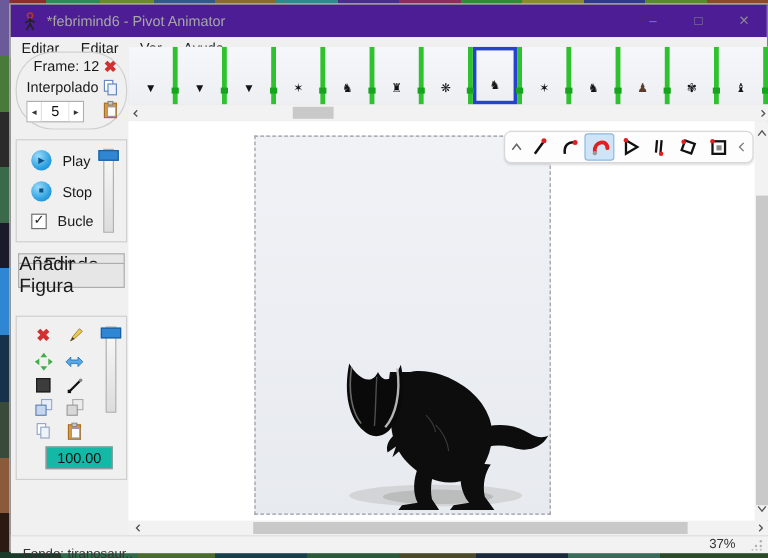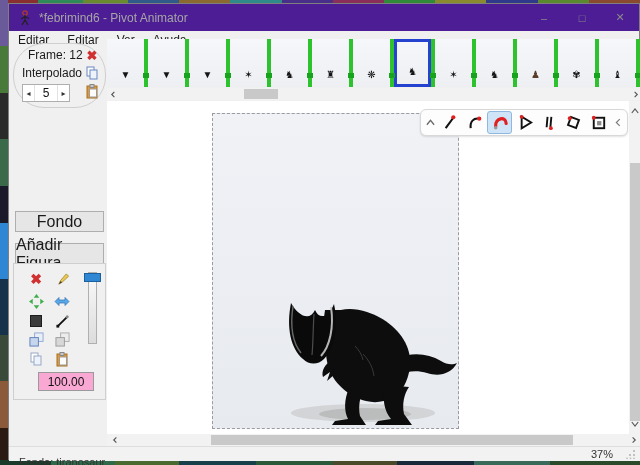--- a/index.html
+++ b/index.html
@@ -46,21 +46,21 @@
   .chk{width:13px;height:13px;border:1px solid #6e6e6e;background:#fff;display:flex;align-items:center;justify-content:center;font-size:11px;color:#222;line-height:1;}
   .vslider{position:absolute;width:9px;background:linear-gradient(#fafafa,#dcdcdc);border:1px solid #b0b0b0;}
   .vhandle{position:absolute;width:17px;height:9px;left:-5px;background:#2f86d2;border:1px solid #1c5f9e;}
 
   .push-btn{position:absolute;left:6px;width:89px;height:21px;background:#e6e6e6;border:1px solid #aeaeae;
      font-size:16px;color:#1a1a1a;display:flex;align-items:center;justify-content:center;font-family:"Liberation Sans",sans-serif;}
 
   .g3{left:4px;top:259px;width:93px;height:137px;}
   .tool-cell{position:absolute;width:20px;height:18px;display:flex;align-items:center;justify-content:center;}
   .swatch{width:12px;height:12px;background:#3c3c3c;border:1px solid #1d1d1d;}
-  .scale-input{position:absolute;left:24px;top:108px;width:56px;height:19px;border:1px solid #9a9a9a;background:#f9a8d4;
+  .scale-input{position:absolute;left:24px;top:108px;width:56px;height:19px;border:1px solid #9a9a9a;background:#14b8a6;
      font-size:12px;color:#111;text-align:center;font-family:"Liberation Sans",sans-serif;padding:0;}
 
   .alm-btn{left:10px;top:400px;width:78px;position:absolute;height:24px;background:#e6e6e6;border:1px solid #aeaeae;
      font-size:12px;color:#1a1a1a;display:flex;align-items:center;justify-content:center;}
 
   
   .framestrip{position:absolute;left:98px;top:35px;width:534px;height:62px;background:#f0f0f0;}
   .fs-track{position:absolute;left:0;top:0;width:534px;height:48px;display:flex;overflow:hidden;background:#e8e8e8;}
   .thumb{flex:0 0 37px;height:48px;background:linear-gradient(#f6f7fa,#edeff3);display:flex;align-items:flex-end;justify-content:center;}
   .thumb.sel{border:3px solid #2643cf;}
@@ -241,23 +241,40 @@
     </div>
     <div class="mini-ico" style="left:70px;top:39px;">
       <svg width="13" height="15" viewBox="0 0 13 15">
         <rect x="1" y="2" width="10" height="12" fill="#e09a3a" stroke="#a86f1e"></rect>
           <rect x="4" y="0.5" width="4" height="3" fill="#c8c8c8" stroke="#888"></rect>
           <rect x="3.5" y="5" width="7" height="8" fill="#fcfcfc" stroke="#999"></rect>
       </svg>
     </div>
   </div>
 
+  <div class="group g2">
+    <div class="pp-row" style="top:8px;">
+      <div class="circle-btn">▶</div>
+      <span class="pp-lab">Play</span>
+    </div>
+    <div class="pp-row" style="top:34px;">
+      <div class="circle-btn">■</div>
+      <span class="pp-lab">Stop</span>
+    </div>
+    <div class="pp-row" style="top:60px;">
+      <div class="chk">✓</div>
+      <span class="pp-lab">Bucle</span>
+    </div>
+    <div class="vslider" style="left:72px;top:7px;height:70px;">
+      <div class="vhandle" style="top:0;"></div>
+    </div>
+  </div>
 
   <div class="push-btn" style="top:207px;">Fondo</div>
-  <div class="push-btn" style="top:239px;">Añadir Figura</div>
+  <div class="push-btn" style="top:215px;">Añadir Figura</div>
 
   <div class="group g3">
     <div class="tool-cell" style="left:12px;top:6px;">
         <span class="del-x" style="font-size:14px;">✖</span>
       </div>
     <div class="tool-cell" style="left:38px;top:6px;">
       <svg width="15" height="15" viewBox="0 0 16 16">
         <path d="M4 13 L6 9 L12 2 L14.5 4.5 L7.5 11 Z" fill="#edc94f" stroke="#9a7d2a" stroke-width="0.8"></path>
         <path d="M4 13 L6 9.5 L7.5 11 Z" fill="#3a3a3a"></path>
       </svg>

